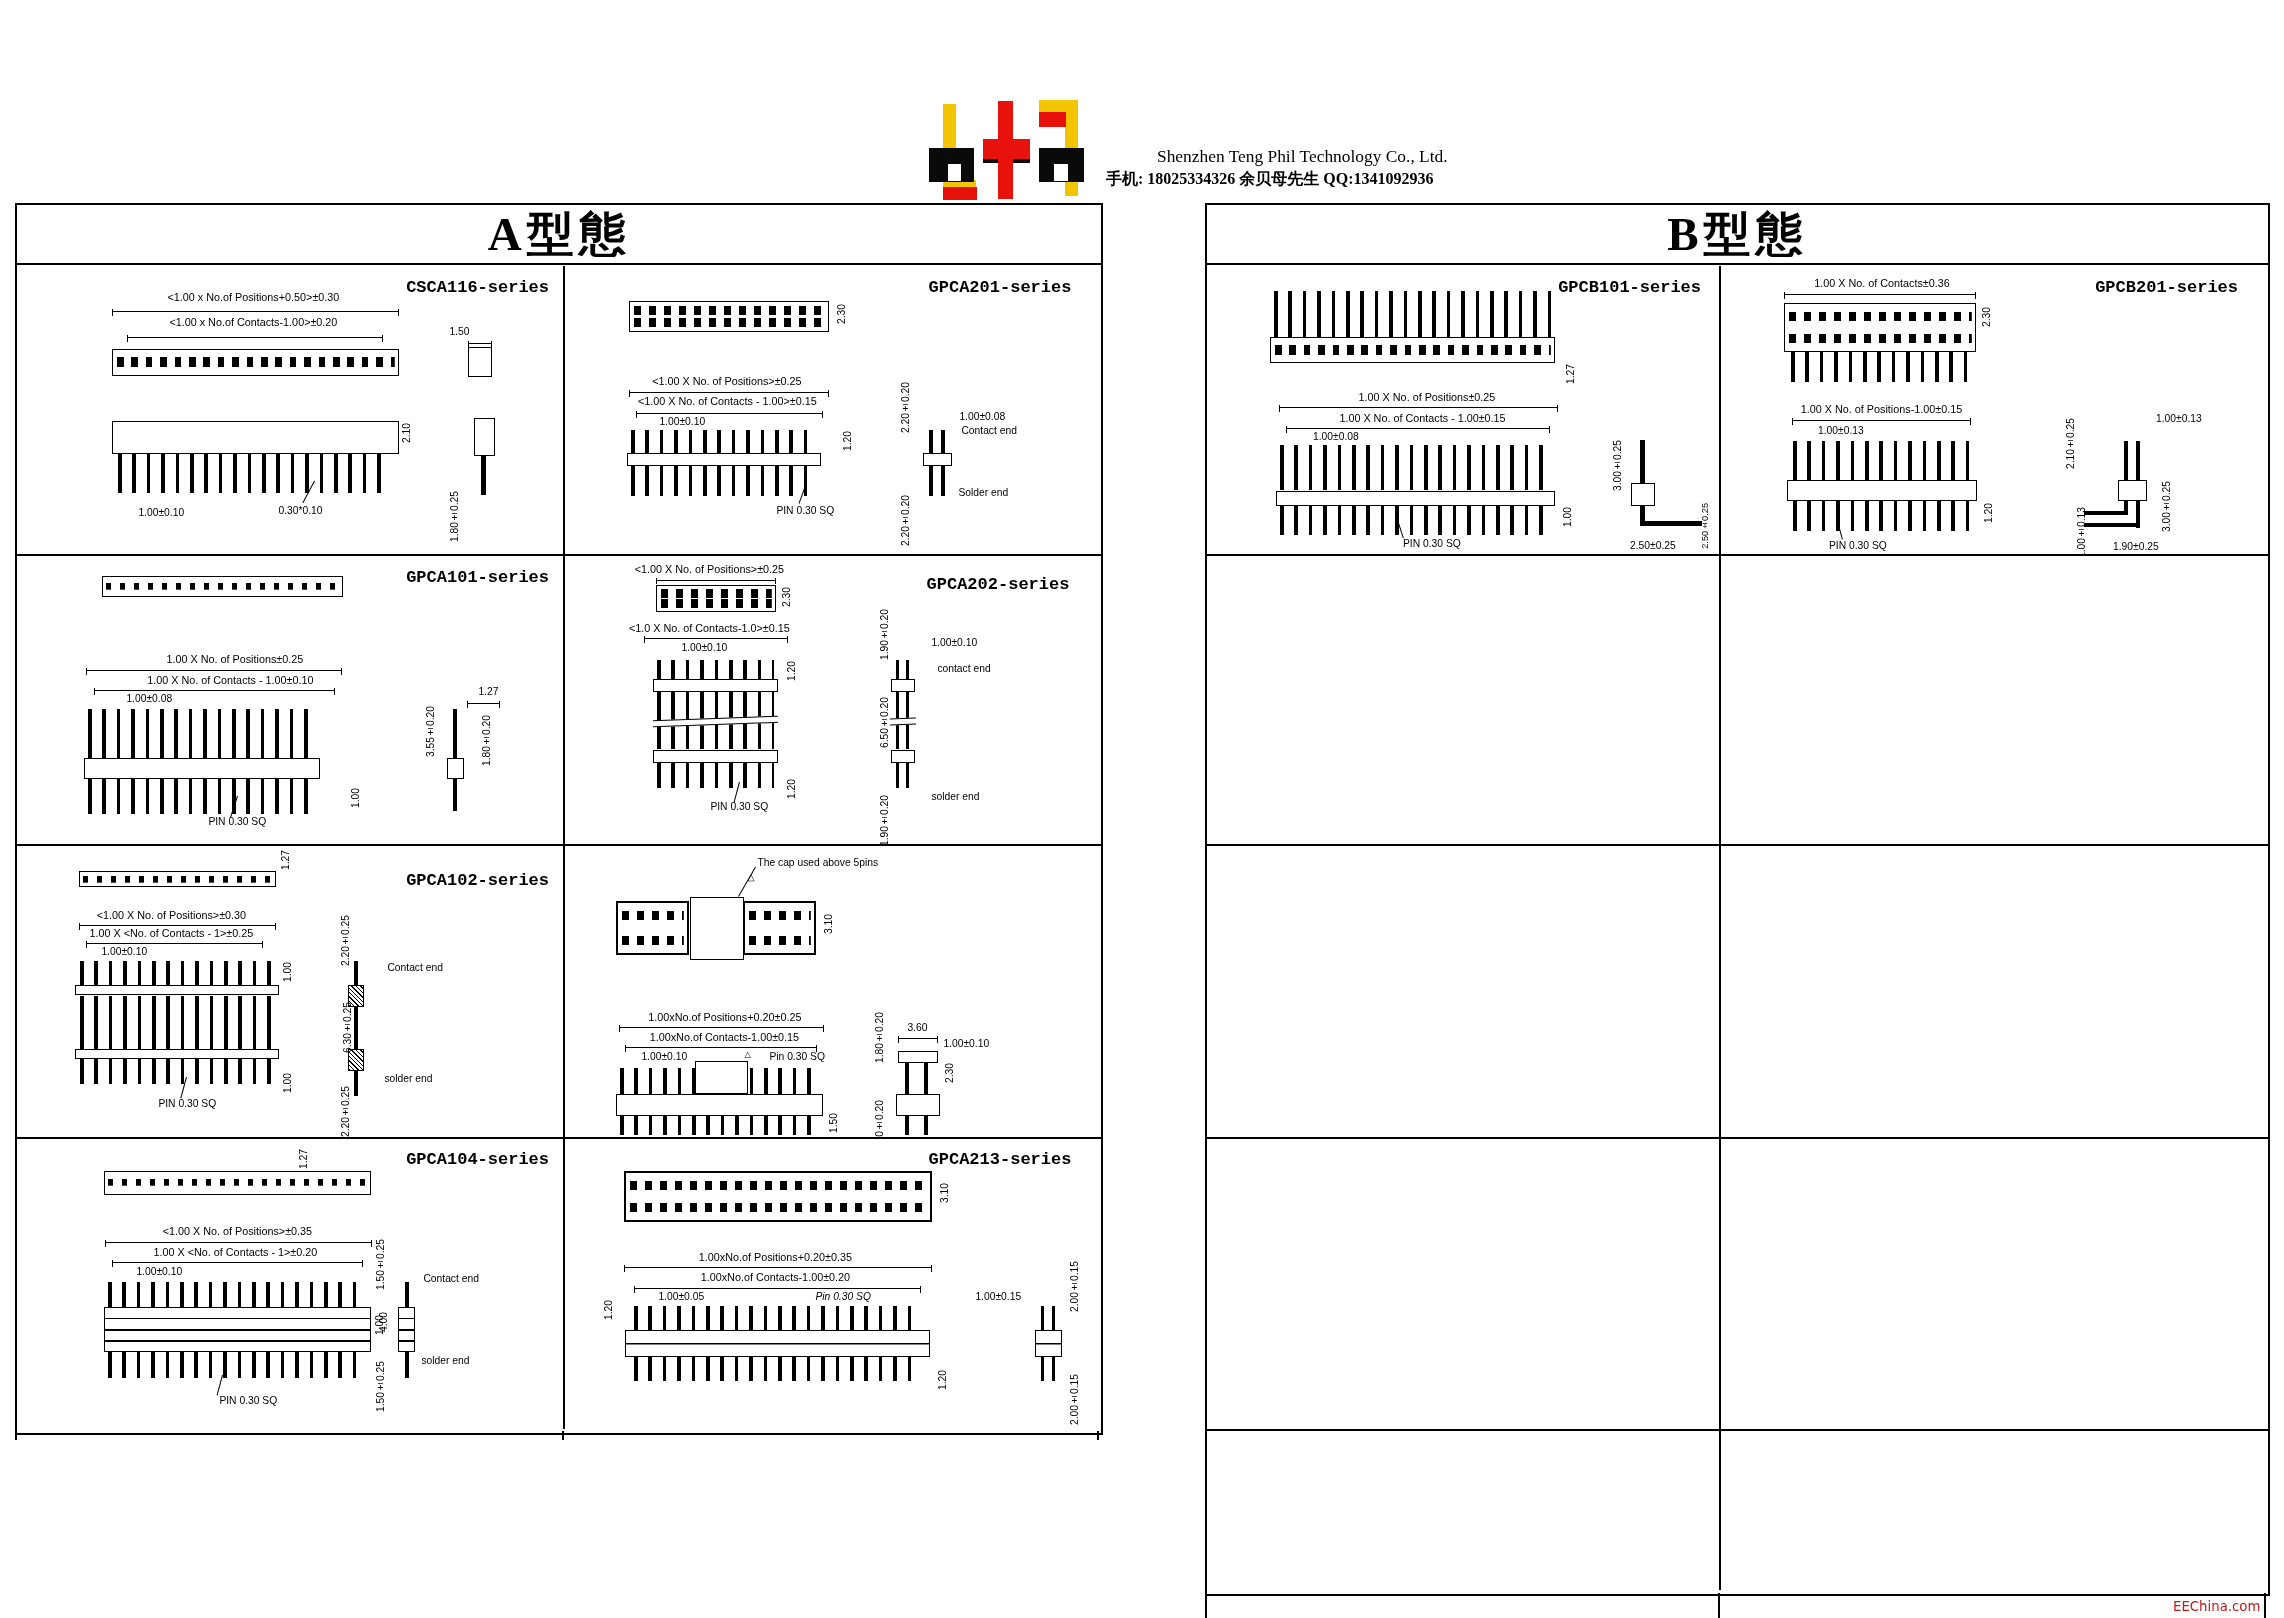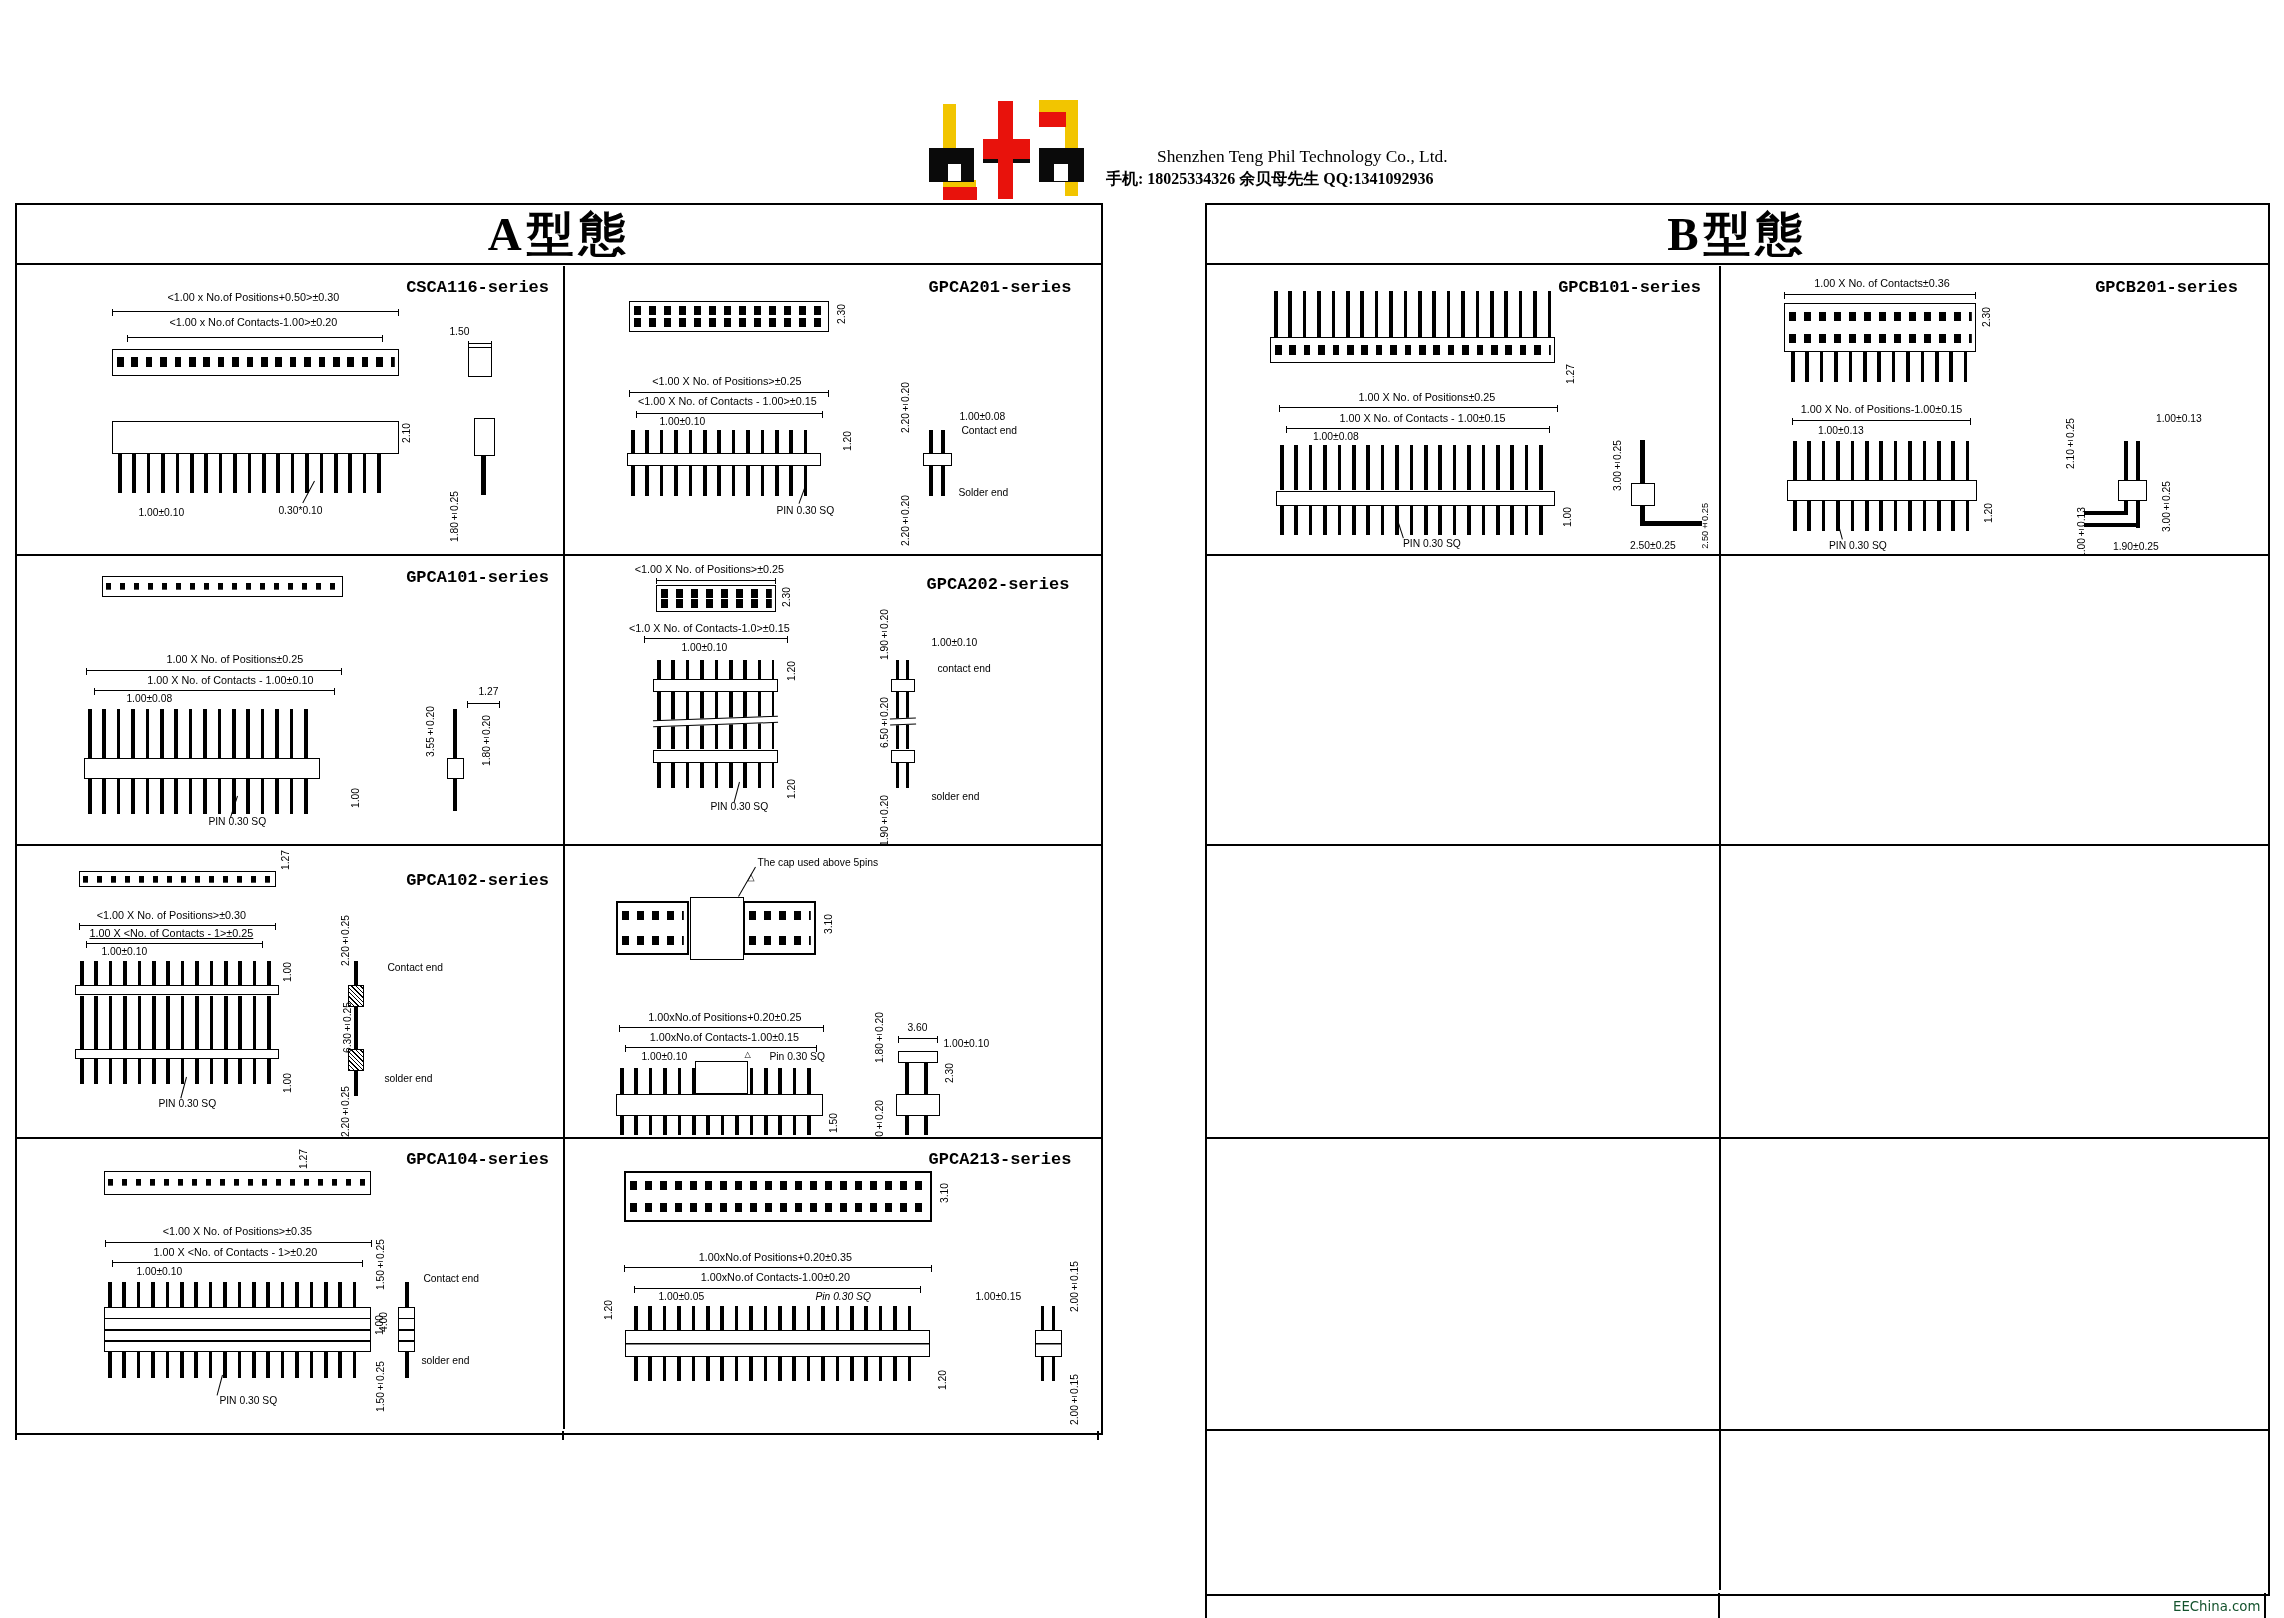--- a/index.html
+++ b/index.html
@@ -38,21 +38,21 @@
   .brk{position:absolute;background:#fff;border-top:1px solid #000;border-bottom:1px solid #000;
        transform:rotate(-2deg);height:5.1px;z-index:2;}
   .table{position:absolute;border:2.1px solid #000;}
   .ttl{position:absolute;left:0;top:0;width:100%;height:58px;border-bottom:2.6px solid #000;
        display:flex;align-items:center;justify-content:center;
        font:700 47px "Liberation Serif",serif;letter-spacing:5.1px;}
   .cell{position:absolute;overflow:hidden;}
   .hdr-cn{position:absolute;font:700 23.6px "Liberation Serif",serif;letter-spacing:6.7px;white-space:nowrap;}
   .hdr-en{position:absolute;font:400 17.4px "Liberation Serif",serif;white-space:nowrap;}
   .hdr-ct{position:absolute;font:700 16px "Liberation Serif",serif;white-space:nowrap;}
-  .wm{position:absolute;font:13.3px "DejaVu Sans",sans-serif;color:#14532d;}
+  .wm{position:absolute;font:13.3px "DejaVu Sans",sans-serif;color:#b91c1c;}
 </style>
 </head>
 <body>
 
 <div class="page">
 
   <div class="e" style="left:920px;top:86px;width:179px;height:115px;">
     <div class="e" style="left:23px;top:18px;width:13.3px;height:90px;background:#F2C500;"></div>
     <div class="e" style="left:23px;top:94px;width:33px;height:12.3px;background:#F2C500;"></div>
     <div class="e" style="left:23px;top:101px;width:34px;height:13.3px;background:#E8120C;"></div>
@@ -183,21 +183,21 @@
       <div class="lbl" style="left:366px;top:235px;">solder end</div>
       <div class="vlbl" style="left:315px;top:239px;">1.90±0.20</div>
     </div>
 
     <div class="cell" style="left:0;top:640px;width:546px;height:292px;">
       <div class="vlbl" style="left:264px;top:5.1px;">1.27</div>
       <div class="tsq1s" style="left:62px;top:26px;width:197px;height:16.4px;"></div>
       <div class="ser" style="right:14.4px;top:26px;">GPCA102-series</div>
       <div class="lbl dim" style="left:77px;top:65px;width:154px;">&lt;1.00 X No. of Positions&gt;±0.30</div>
       <div class="dl" style="left:62px;top:80px;width:197px;"></div>
-      <div class="lbl dim" style="left:67px;top:83px;width:174px;text-decoration:underline;">1.00 X &lt;No. of Contacts - 1&gt;±0.25</div>
+      <div class="lbl dim" style="left:67px;top:83px;width:174px;">1.00 X &lt;No. of Contacts - 1&gt;±0.25</div>
       <div class="dl" style="left:69px;top:98px;width:177px;"></div>
       <div class="lbl" style="left:84px;top:101px;">1.00±0.10</div>
       <div class="pins" style="left:63px;top:116px;width:196px;height:24.6px;"></div>
       <div class="bodyR" style="left:58px;top:140px;width:204px;height:10.3px;"></div>
       <div class="pins" style="left:63px;top:151px;width:196px;height:53px;"></div>
       <div class="bodyR" style="left:58px;top:204px;width:204px;height:10.3px;"></div>
       <div class="pins" style="left:63px;top:214px;width:196px;height:24.6px;"></div>
       <div class="vlbl" style="left:266px;top:117px;">1.00</div>
       <div class="vlbl" style="left:266px;top:228px;">1.00</div>
       <div class="leader" style="left:169px;top:232px;height:21.5px;transform:rotate(15deg);"></div>

